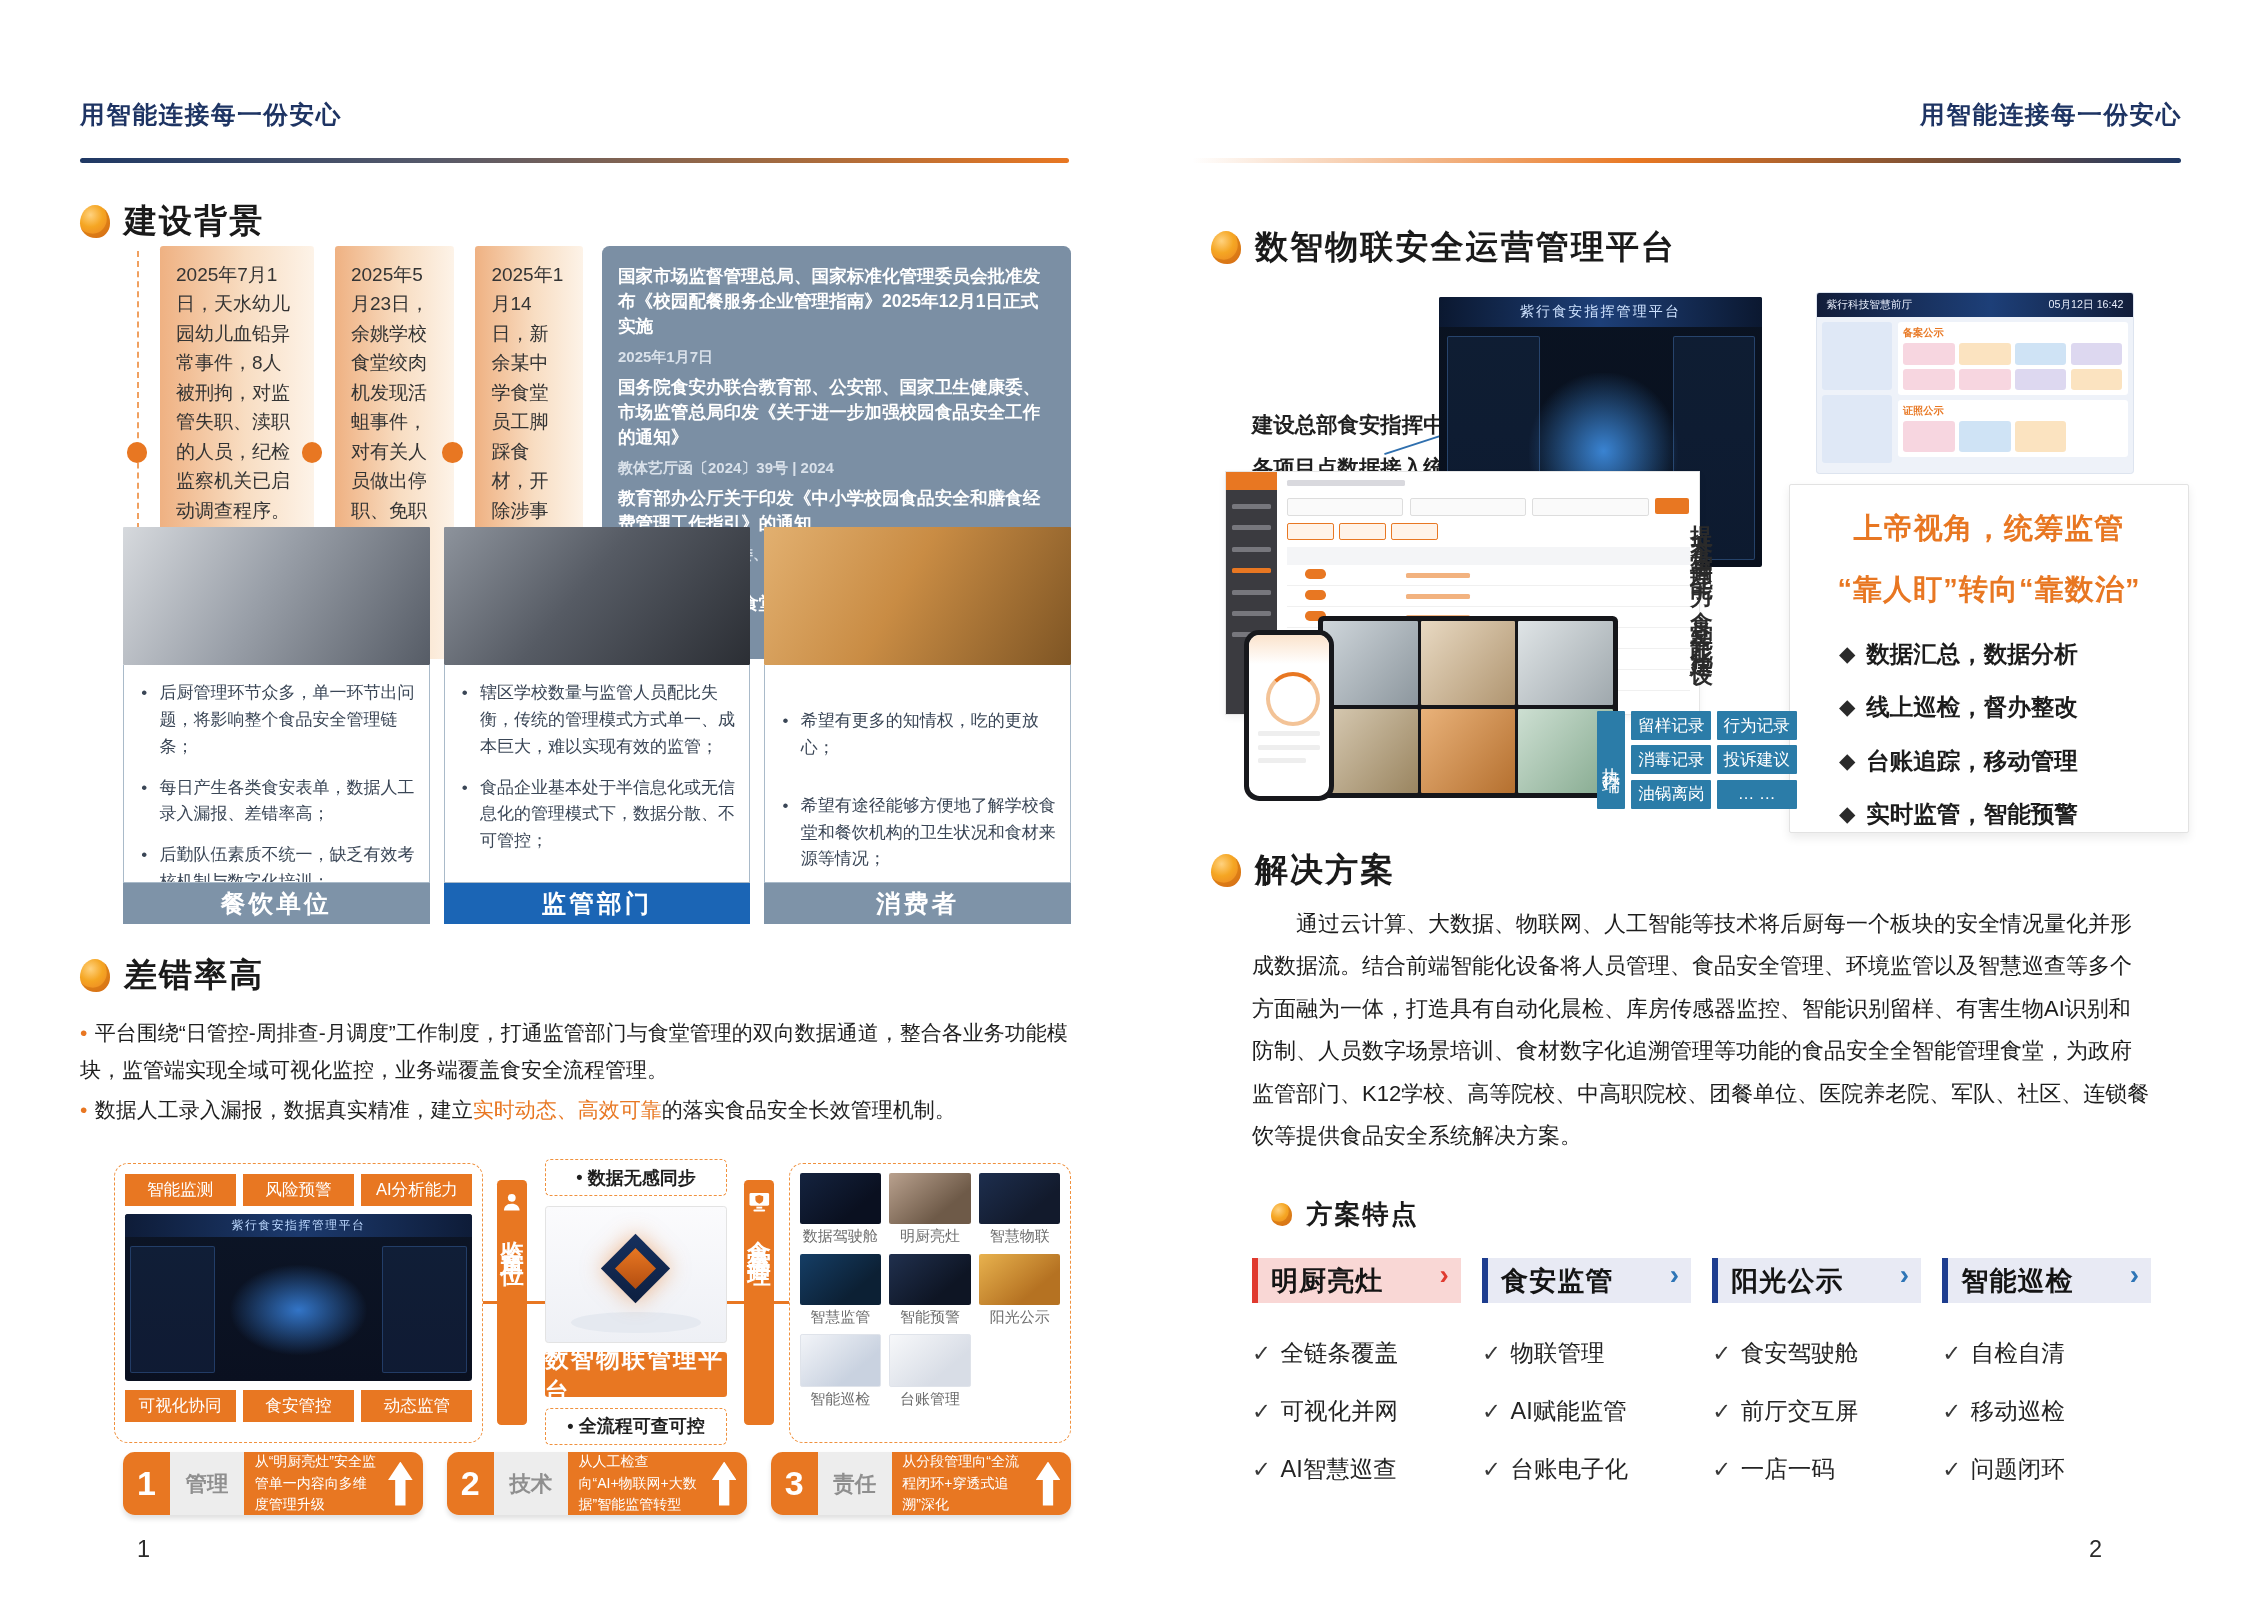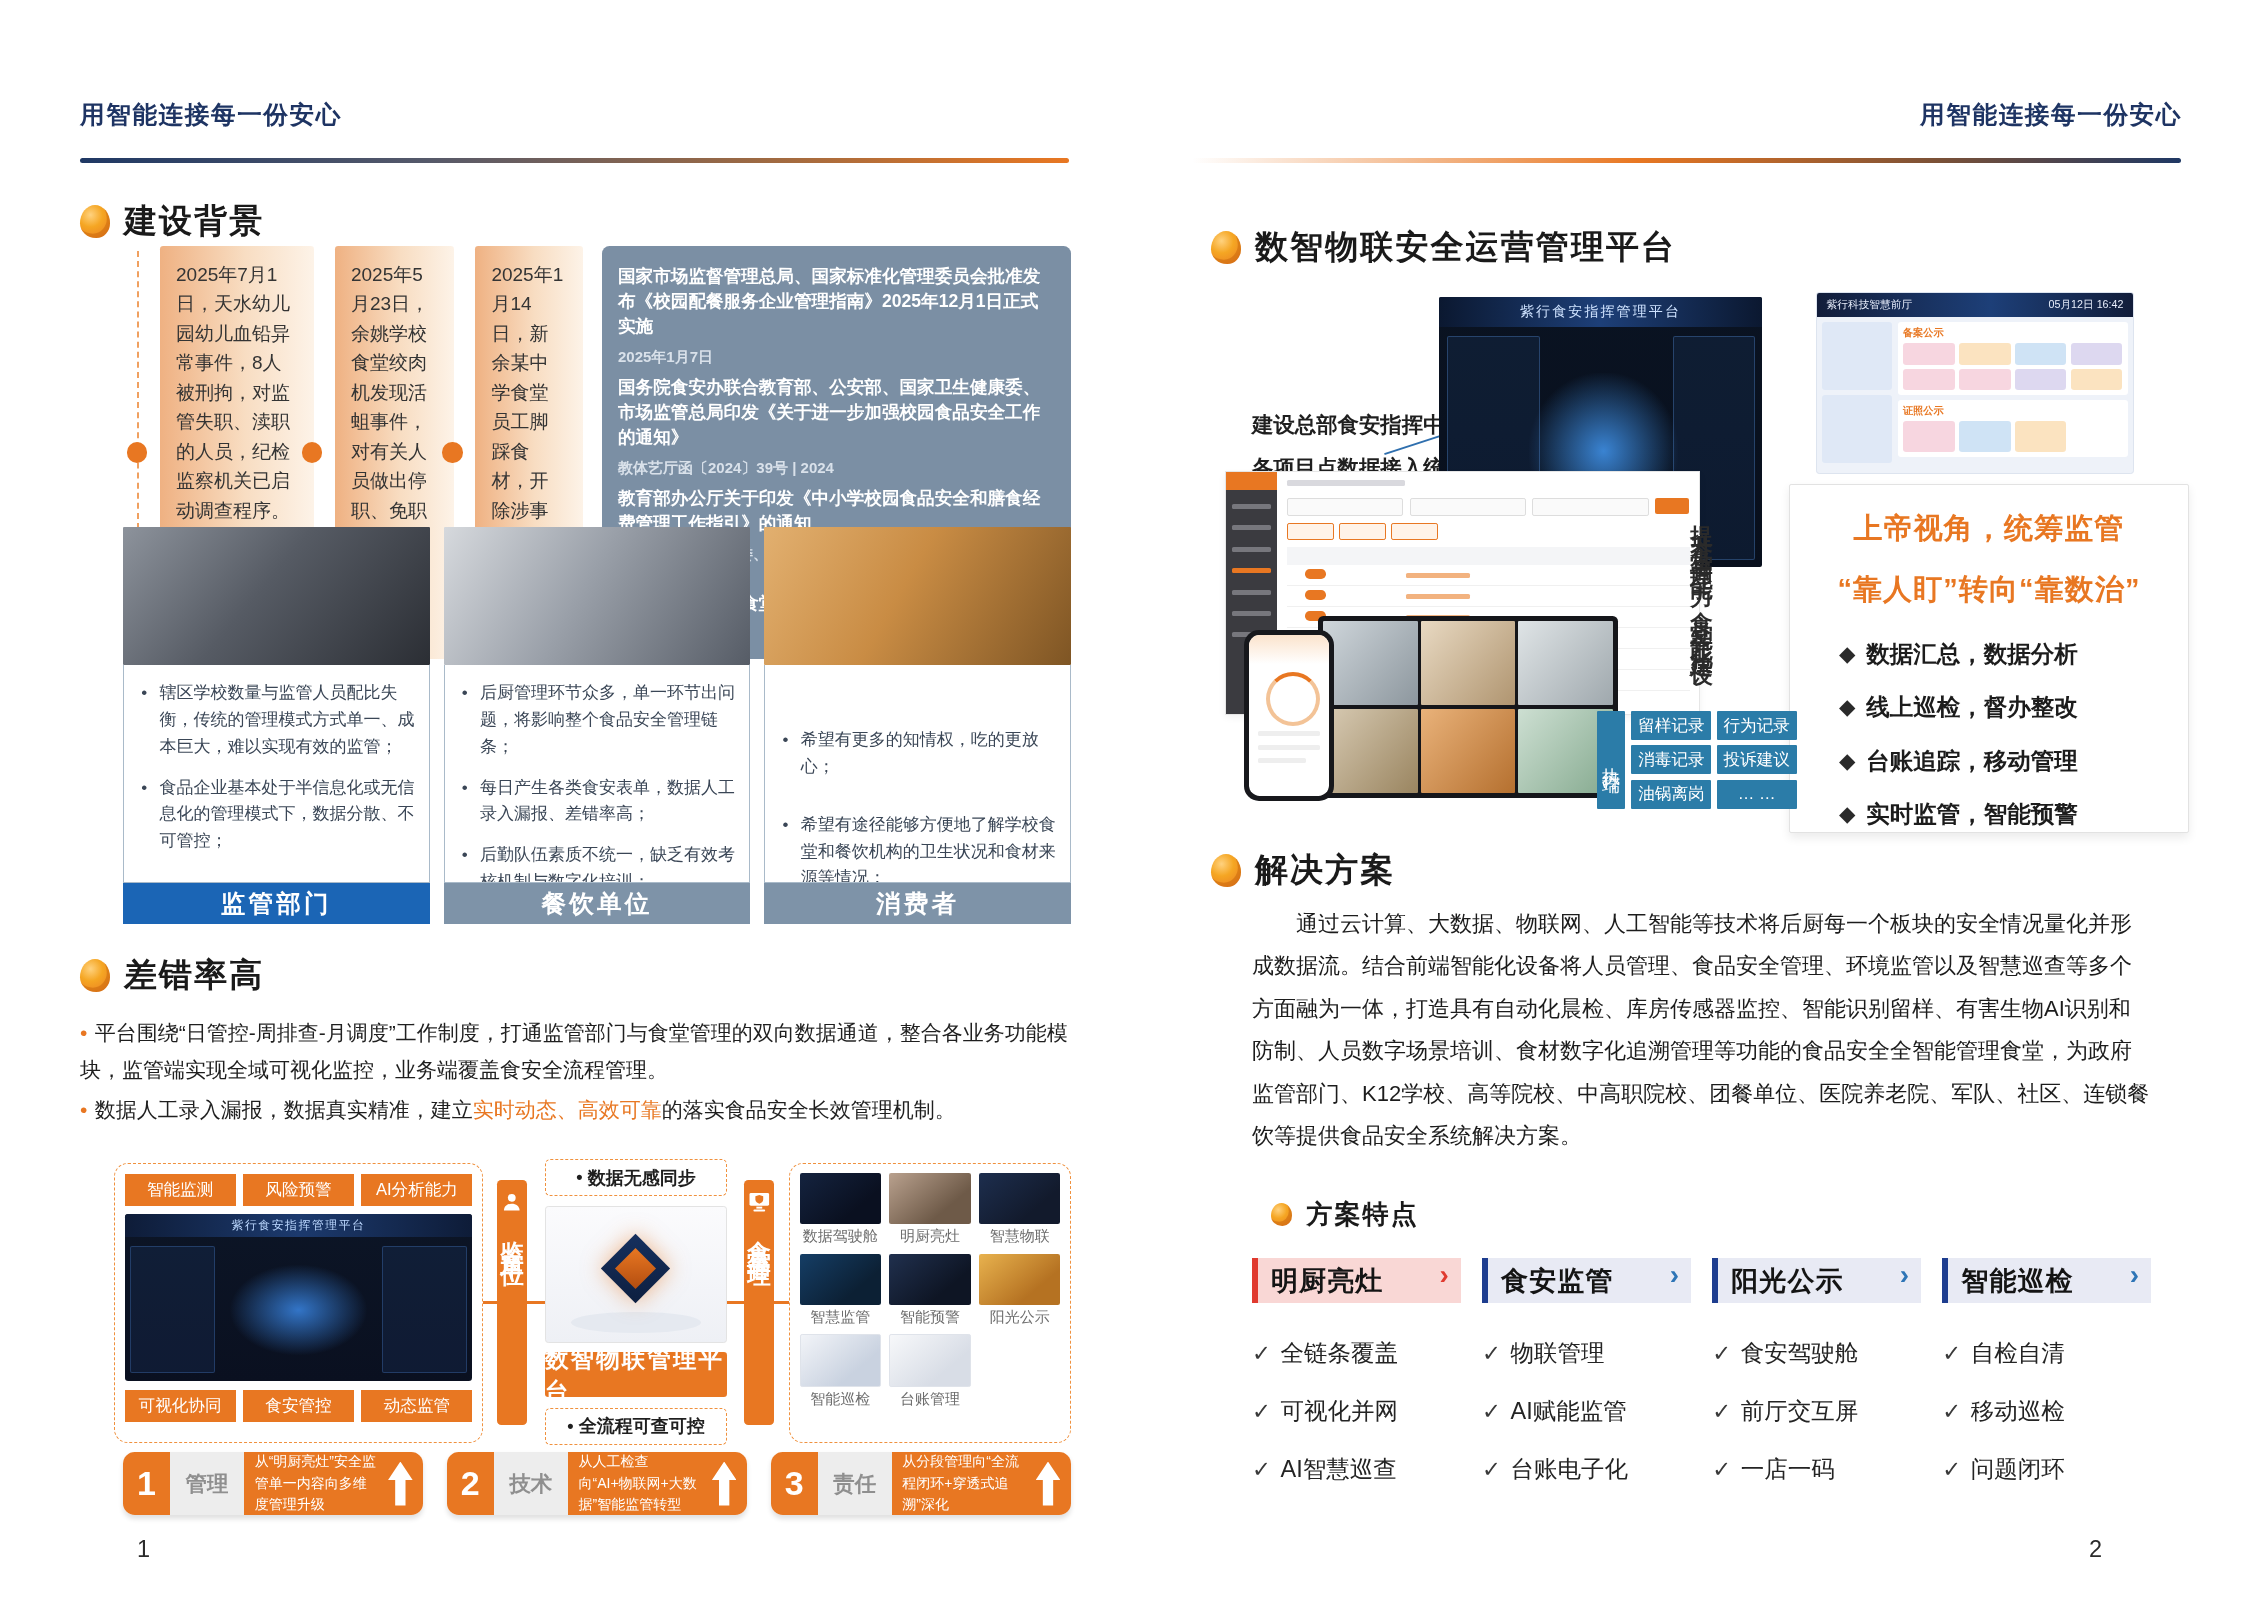--- a/index.html
+++ b/index.html
@@ -37,21 +37,21 @@
   .stakes{position:absolute;left:123px;top:527px;width:948px;display:flex;gap:14px;}
   .stake{flex:1;display:flex;flex-direction:column;}
   .photo{height:138px;border-radius:1.1px;}
   .ph1{background:linear-gradient(130deg,#8d939c 0%,#565b64 45%,#2b2e34 100%);}
   .ph2{background:linear-gradient(120deg,#d6d9dd 0%,#9aa0a9 45%,#565c66 100%);}
   .ph3{background:linear-gradient(120deg,#e2b070 0%,#c98c44 45%,#7e5524 100%);}
   .stk-body{border:1.1px solid #a9bac9;border-top:none;background:#fff;height:218px;box-sizing:border-box;padding:15px 14px 0 14px;overflow:hidden;}
   .stk-body ul{margin:0;padding:0;list-style:none;display:flex;flex-direction:column;gap:14px;}
   .stk-body li{position:relative;padding-left:21.4px;font-size:17px;line-height:1.58;color:#3a4656;}
   .stk-body li::before{content:"•";position:absolute;left:3.2px;top:0;color:#3a4656;}
-  .stk-body.loose{padding-top:62px;}
+  .stk-body.loose{padding-top:43px;}
   .stk-body.loose ul{gap:31px;}
   .stk-bar{height:41px;display:flex;align-items:center;justify-content:center;color:#fff;font-size:24.6px;font-weight:700;letter-spacing:3.2px;}
   .bar-blue{background:#1b65b5;} .bar-gray{background:#7e93a8;}
   .cp{position:absolute;left:80px;width:993px;font-size:21px;line-height:1.78;color:#1f1f1f;}
   .cp .ob{color:#e87722;margin-right:7.5px;}
   .hl{color:#e87722;}
 
   
   .diagram{position:absolute;left:114px;top:1159px;width:957px;height:289px;}
   .dash-box{position:absolute;border:1.6px dashed #f0913e;border-radius:14px;background:#fff;box-sizing:border-box;}
@@ -207,41 +207,41 @@
       <div class="pt">国务院食安办联合教育部、公安部、国家卫生健康委、市场监管总局印发《关于进一步加强校园食品安全工作的通知》</div>
       <div class="pm">教体艺厅函〔2024〕39号 | 2024</div>
       <div class="pt">教育部办公厅关于印发《中小学校园食品安全和膳食经费管理工作指引》的通知</div>
       <div class="pm">教育部、国家卫健委、国家市场监管总局三部委〔2019〕45号文件 | 2021</div>
       <div class="pt">《关于加强学校食堂卫生安全与营养健康管理工作的通知》</div>
     </div>
   </div>
 
   <div class="stakes">
     <div class="stake">
-      <div class="photo ph1"></div>
-      <div class="stk-body">
-        <ul>
-          <li>辖区学校数量与监管人员配比失衡，传统的管理模式方式单一、成本巨大，难以实现有效的监管；</li>
-          <li>食品企业基本处于半信息化或无信息化的管理模式下，数据分散、不可管控；</li>
-
-        </ul>
-      </div>
-      <div class="stk-bar bar-blue">监管部门</div>
-    </div>
-    <div class="stake">
       <div class="photo ph2"></div>
       <div class="stk-body">
         <ul>
           <li>后厨管理环节众多，单一环节出问题，将影响整个食品安全管理链条；</li>
           <li>每日产生各类食安表单，数据人工录入漏报、差错率高；</li>
           <li>后勤队伍素质不统一，缺乏有效考核机制与数字化培训；</li>
 
         </ul>
       </div>
       <div class="stk-bar bar-gray">餐饮单位</div>
+    </div>
+    <div class="stake">
+      <div class="photo ph1"></div>
+      <div class="stk-body">
+        <ul>
+          <li>辖区学校数量与监管人员配比失衡，传统的管理模式方式单一、成本巨大，难以实现有效的监管；</li>
+          <li>食品企业基本处于半信息化或无信息化的管理模式下，数据分散、不可管控；</li>
+
+        </ul>
+      </div>
+      <div class="stk-bar bar-blue">监管部门</div>
     </div>
     <div class="stake">
       <div class="photo ph3"></div>
       <div class="stk-body loose">
         <ul>
           <li>希望有更多的知情权，吃的更放心；</li>
           <li>希望有途径能够方便地了解学校食堂和餐饮机构的卫生状况和食材来源等情况；</li>
 
         </ul>
       </div>

